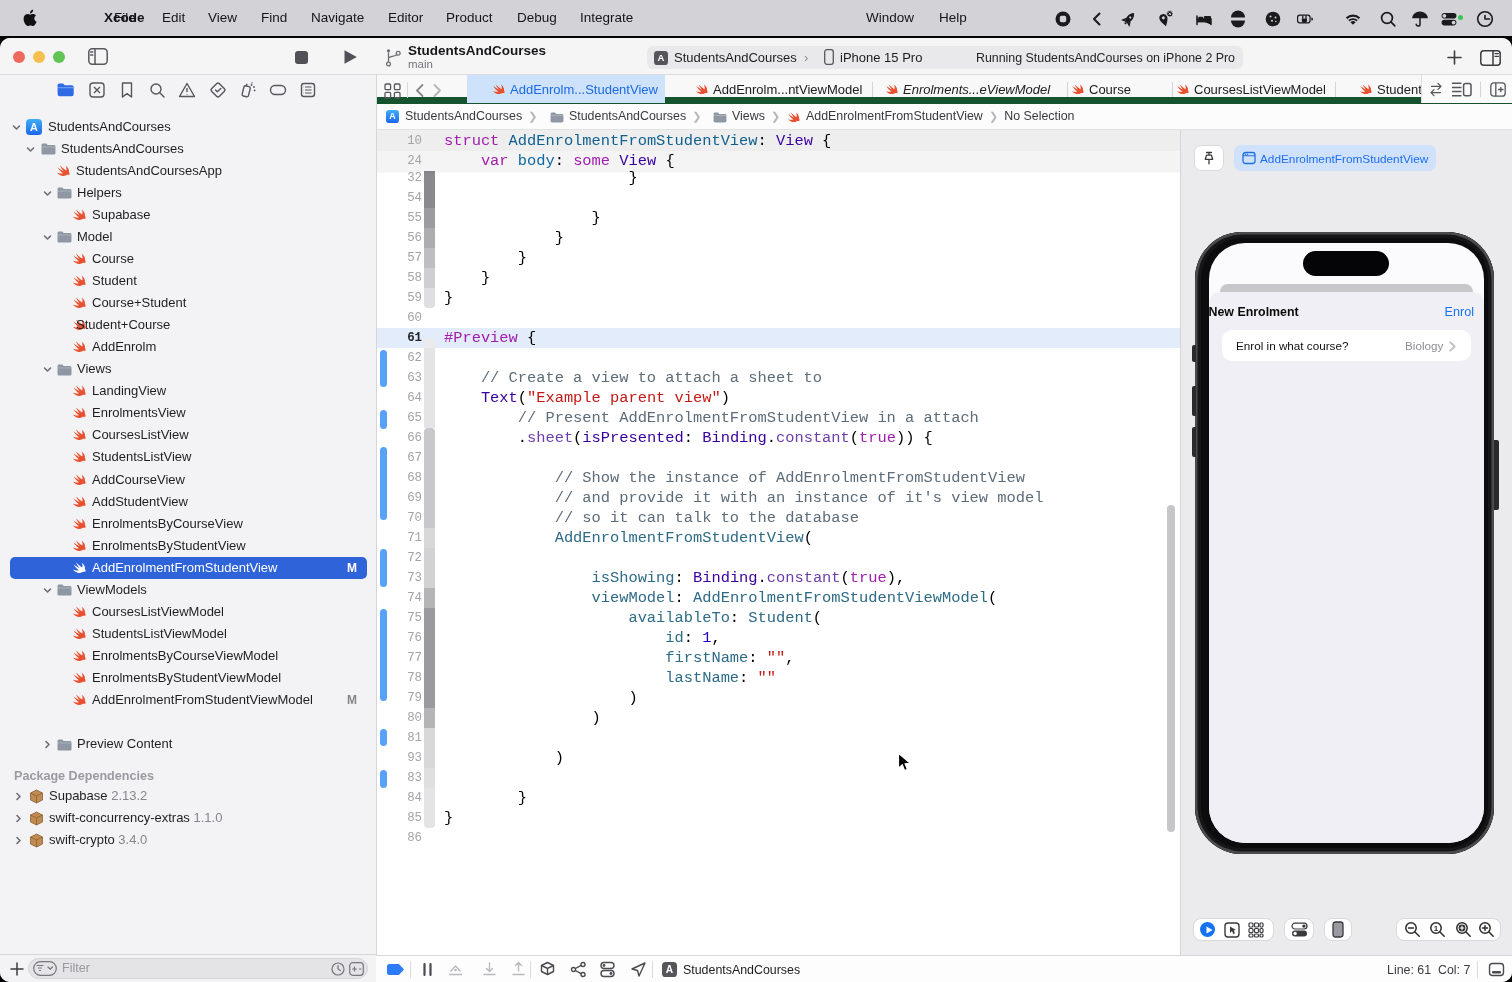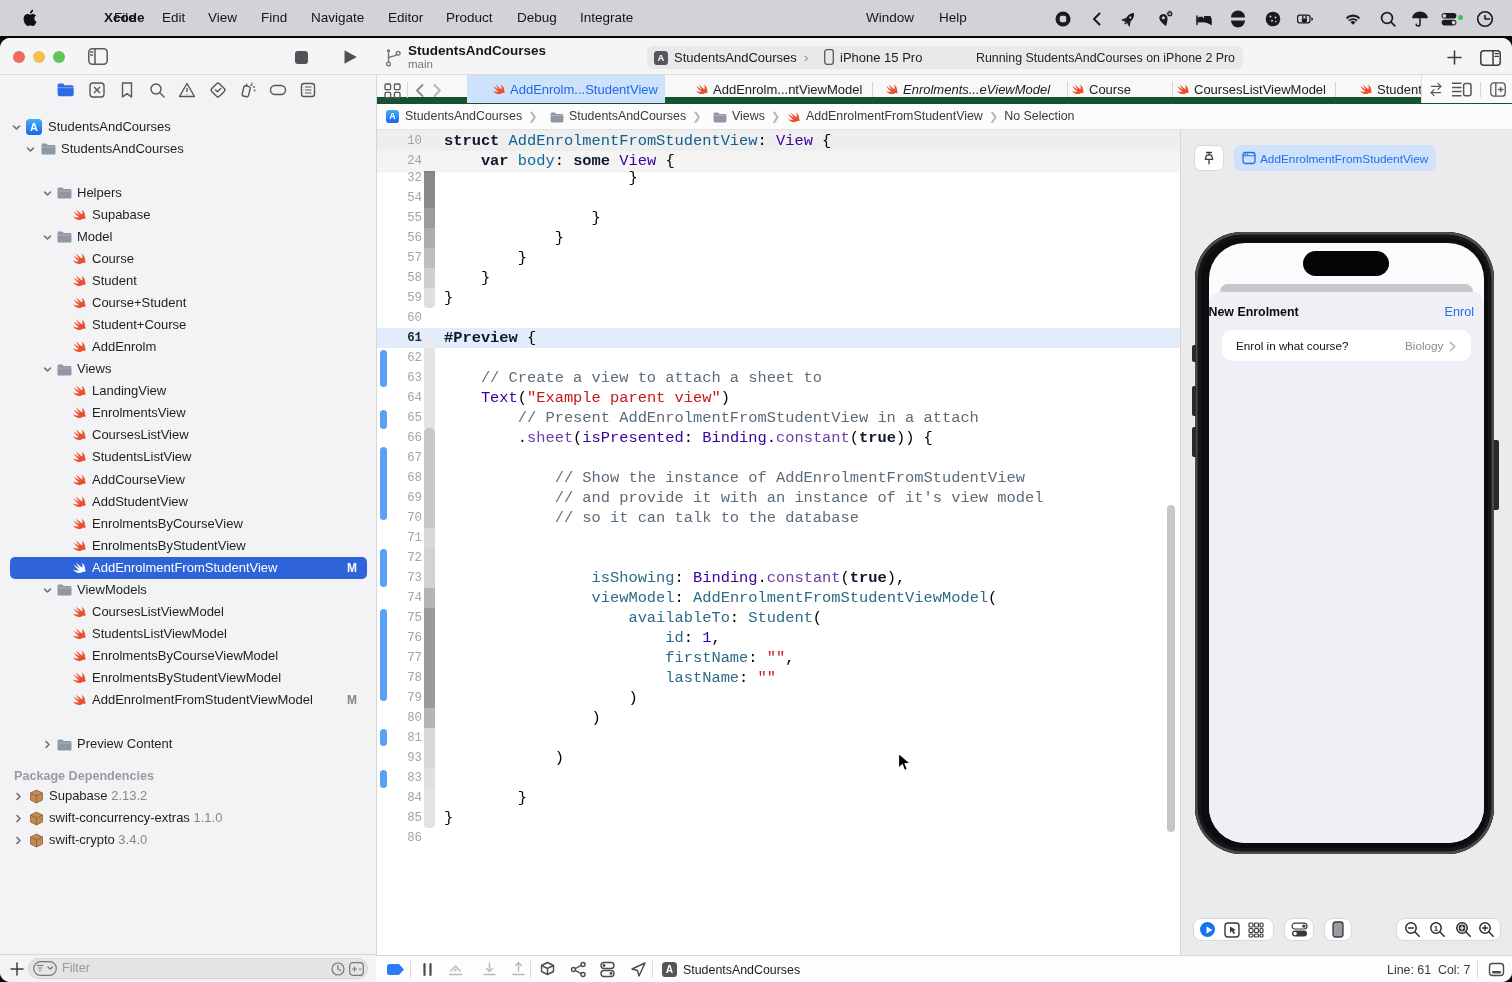--- a/index.html
+++ b/index.html
@@ -19,21 +19,21 @@
 #codearea{position:absolute;left:377px;top:92px;width:803px;height:825px;background:#ffffff;overflow:hidden}
 #cvborder{position:absolute;left:1180px;top:92px;width:1px;height:825px;background:#d6d6d8}
 #canvas{position:absolute;left:1181px;top:92px;width:331px;height:825px;background:#ebebed;overflow:hidden}
 #debugbar{position:absolute;left:376px;top:917px;width:1136px;height:27px;background:#fdfdfe;border-top:1px solid #d8d8da}
 .trow{position:absolute;left:0;width:376px;height:22px;line-height:22px;white-space:nowrap}
 .tlab{position:absolute;top:0;line-height:22px}
 .cl{position:absolute;left:67px;height:20px;line-height:20px;white-space:pre;
   font-family:"Liberation Mono",monospace;font-size:15.4px;color:#000;letter-spacing:-0.015px}
 .ln{position:absolute;left:0;width:45px;height:20px;line-height:20px;text-align:right;
   font-family:"Liberation Mono",monospace;font-size:12.4px;color:#a3a3a8}
-.kw{color:#0f172a;font-weight:bold}
+.kw{color:#a21caf;font-weight:normal}
 .cm{color:#5D6C79}
 .st{color:#C41A16}
 .nm{color:#1C00CF}
 .ty{color:#3900A0}
 .fn{color:#6D3DAA}
 .pj{color:#2E6B87}
 .dc{color:#11618F}
 .bd{color:#0F68A0}
 .rib{position:absolute;left:47px;width:11px}
 .cbar{position:absolute;left:3px;width:7px;background:#58a1f6;border-radius:3.5px}
@@ -225,20 +225,26 @@
         <div class="trow" style="top:34.8px">
           <svg style="position:absolute;left:26px;top:7px" width="9" height="9" viewBox="0 0 9 9">
             <path d="M1.5 3 4.5 6 7.5 3" stroke="#6e6e73" stroke-width="1.6" fill="none" stroke-linecap="round" stroke-linejoin="round"></path>
           </svg>
           <svg style="position:absolute;left:41px;top:5.5px" width="15" height="12" viewBox="0 0 15 12">
             <path d="M0.5 2.2C0.5 1.3 1.2 0.6 2.1 0.6h3.2l1.4 1.5h6.2c.9 0 1.6.7 1.6 1.6v6.2c0 .9-.7 1.6-1.6 1.6H2.1c-.9 0-1.6-.7-1.6-1.6z" fill="#8e97a3"></path>
             <path d="M0.5 3.4h14v1H0.5z" fill="rgba(255,255,255,0.25)"></path>
           </svg>
           <div class="tlab" style="left:61px">StudentsAndCourses</div>
         </div>
+        <div class="trow" style="top:56.8px">
+          <svg style="position:absolute;left:56px;top:4px" width="14" height="14" viewBox="0 0 14 14">
+            <path d="M13.1 11C13.9 9.7 13.5 8.6 12.9 7.9 13.4 5.7 12 3.2 9.5 1.5 10.5 3.2 10.8 5.1 10.2 6.6 8.3 5.4 5.8 3.4 4 1.6 4.6 3.3 6.1 5.5 7.7 7.2 5.8 6.3 3.4 4.8 1.5 3.2 2.8 5.6 4.8 7.8 6.9 9.2 5.3 9.8 3.1 9.6 0.9 8.5 2.5 10.6 5 11.9 7.4 11.9 8.4 11.9 9.3 11.7 10.1 11.2 11 10.7 12.3 10.6 13.1 11Z" fill="#E8502F"></path>
+          </svg>
+          <div class="tlab" style="left:76px">StudentsAndCoursesApp</div>
+        </div>
         <div class="trow" style="top:78.9px">
           <svg style="position:absolute;left:43px;top:7px" width="9" height="9" viewBox="0 0 9 9">
             <path d="M1.5 3 4.5 6 7.5 3" stroke="#6e6e73" stroke-width="1.6" fill="none" stroke-linecap="round" stroke-linejoin="round"></path>
           </svg>
           <svg style="position:absolute;left:57px;top:5.5px" width="15" height="12" viewBox="0 0 15 12">
             <path d="M0.5 2.2C0.5 1.3 1.2 0.6 2.1 0.6h3.2l1.4 1.5h6.2c.9 0 1.6.7 1.6 1.6v6.2c0 .9-.7 1.6-1.6 1.6H2.1c-.9 0-1.6-.7-1.6-1.6z" fill="#8e97a3"></path>
             <path d="M0.5 3.4h14v1H0.5z" fill="rgba(255,255,255,0.25)"></path>
           </svg>
           <div class="tlab" style="left:77px">Helpers</div>
         </div>
@@ -273,21 +279,21 @@
         <div class="trow" style="top:189.1px">
           <svg style="position:absolute;left:72px;top:4px" width="14" height="14" viewBox="0 0 14 14">
             <path d="M13.1 11C13.9 9.7 13.5 8.6 12.9 7.9 13.4 5.7 12 3.2 9.5 1.5 10.5 3.2 10.8 5.1 10.2 6.6 8.3 5.4 5.8 3.4 4 1.6 4.6 3.3 6.1 5.5 7.7 7.2 5.8 6.3 3.4 4.8 1.5 3.2 2.8 5.6 4.8 7.8 6.9 9.2 5.3 9.8 3.1 9.6 0.9 8.5 2.5 10.6 5 11.9 7.4 11.9 8.4 11.9 9.3 11.7 10.1 11.2 11 10.7 12.3 10.6 13.1 11Z" fill="#E8502F"></path>
           </svg>
           <div class="tlab" style="left:92px">Course+Student</div>
         </div>
         <div class="trow" style="top:211.2px">
           <svg style="position:absolute;left:72px;top:4px" width="14" height="14" viewBox="0 0 14 14">
             <path d="M13.1 11C13.9 9.7 13.5 8.6 12.9 7.9 13.4 5.7 12 3.2 9.5 1.5 10.5 3.2 10.8 5.1 10.2 6.6 8.3 5.4 5.8 3.4 4 1.6 4.6 3.3 6.1 5.5 7.7 7.2 5.8 6.3 3.4 4.8 1.5 3.2 2.8 5.6 4.8 7.8 6.9 9.2 5.3 9.8 3.1 9.6 0.9 8.5 2.5 10.6 5 11.9 7.4 11.9 8.4 11.9 9.3 11.7 10.1 11.2 11 10.7 12.3 10.6 13.1 11Z" fill="#E8502F"></path>
           </svg>
-          <div class="tlab" style="left:92px">Student+Course</div>
+          <div class="tlab" style="left:76px">Student+Course</div>
         </div>
         <div class="trow" style="top:233.2px">
           <svg style="position:absolute;left:72px;top:4px" width="14" height="14" viewBox="0 0 14 14">
             <path d="M13.1 11C13.9 9.7 13.5 8.6 12.9 7.9 13.4 5.7 12 3.2 9.5 1.5 10.5 3.2 10.8 5.1 10.2 6.6 8.3 5.4 5.8 3.4 4 1.6 4.6 3.3 6.1 5.5 7.7 7.2 5.8 6.3 3.4 4.8 1.5 3.2 2.8 5.6 4.8 7.8 6.9 9.2 5.3 9.8 3.1 9.6 0.9 8.5 2.5 10.6 5 11.9 7.4 11.9 8.4 11.9 9.3 11.7 10.1 11.2 11 10.7 12.3 10.6 13.1 11Z" fill="#E8502F"></path>
           </svg>
           <div class="tlab" style="left:92px">AddEnrolm</div>
         </div>
         <div class="trow" style="top:255.2px">
           <svg style="position:absolute;left:43px;top:7px" width="9" height="9" viewBox="0 0 9 9">
             <path d="M1.5 3 4.5 6 7.5 3" stroke="#6e6e73" stroke-width="1.6" fill="none" stroke-linecap="round" stroke-linejoin="round"></path>
@@ -594,20 +600,21 @@
         <div class="ln" style="top:298px">66</div>
         <div class="cl" style="top:298px">        .<span class="fn">sheet</span>(<span class="ty">isPresented</span>: <span class="ty">Binding</span>.<span class="fn">constant</span>(<span class="kw">true</span>)) {</div>
         <div class="ln" style="top:318px">67</div>
         <div class="ln" style="top:338px">68</div>
         <div class="cl" style="top:338px">            <span class="cm">// Show the instance of AddEnrolmentFromStudentView</span></div>
         <div class="ln" style="top:358px">69</div>
         <div class="cl" style="top:358px">            <span class="cm">// and provide it with an instance of it's view model</span></div>
         <div class="ln" style="top:378px">70</div>
         <div class="cl" style="top:378px">            <span class="cm">// so it can talk to the database</span></div>
         <div class="ln" style="top:398px">71</div>
+        <div class="cl" style="top:398px">            <span class="pj">AddEnrolmentFromStudentView</span>(</div>
         <div class="ln" style="top:418px">72</div>
         <div class="ln" style="top:438px">73</div>
         <div class="cl" style="top:438px">                <span class="pj">isShowing</span>: <span class="ty">Binding</span>.<span class="fn">constant</span>(<span class="kw">true</span>),</div>
         <div class="ln" style="top:458px">74</div>
         <div class="cl" style="top:458px">                <span class="pj">viewModel</span>: <span class="pj">AddEnrolmentFromStudentViewModel</span>(</div>
         <div class="ln" style="top:478px">75</div>
         <div class="cl" style="top:478px">                    <span class="pj">availableTo</span>: <span class="pj">Student</span>(</div>
         <div class="ln" style="top:498px">76</div>
         <div class="cl" style="top:498px">                        <span class="pj">id</span>: <span class="nm">1</span>,</div>
         <div class="ln" style="top:518px">77</div>

